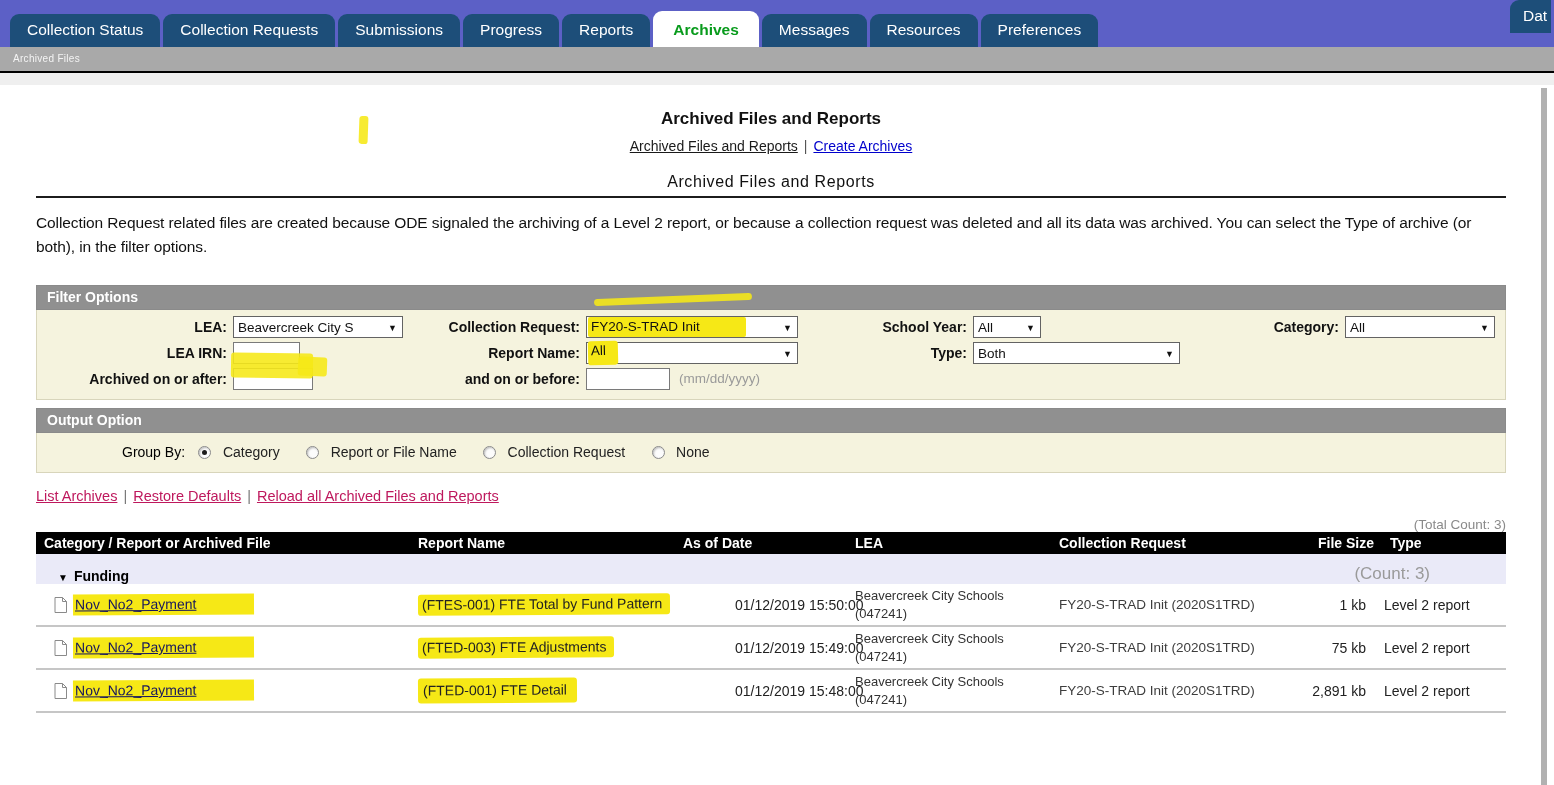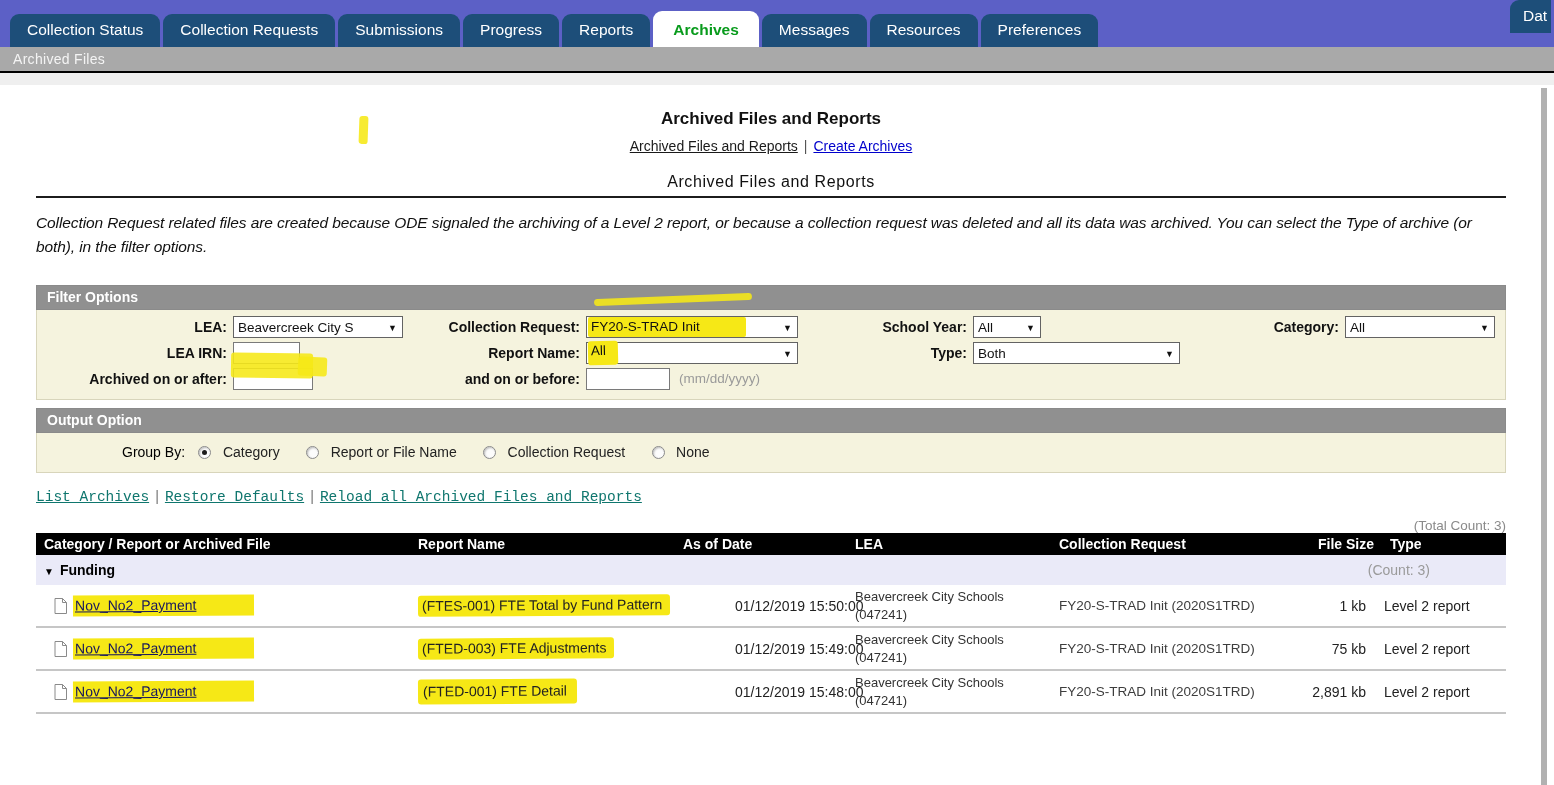--- a/index.html
+++ b/index.html
@@ -8,37 +8,37 @@
 
   
   .topbar { position:relative; height:47px; background:#5c60c6; }
   .tabs { position:absolute; left:10px; bottom:0; display:flex; align-items:flex-end; }
   .tab { background:#1d4e79; color:#fff; font-size:15.5px; padding:7px 17px 8px;
          border-radius:9px 9px 0 0; margin-right:3px; white-space:nowrap; cursor:default; }
   .tab.active { background:#fff; color:#089b1c; font-weight:bold; padding:10px 20px 8px; }
   .tab.partial { position:absolute; right:0; left:auto; border-radius:9px 0 0 0;
                  width:41px; overflow:hidden; padding:7px 0 8px 13px; }
   .crumbbar { height:26px; background:#a9a9a9; border-bottom:2px solid #000;
-              color:#f4f4f4; font-size:14px; line-height:24px; padding-left:13px;
+              color:#f4f4f4; font-size:10px; line-height:24px; padding-left:13px;
               letter-spacing:.3px; }
   .gapstrip { height:12px; background:#efefef; }
 
   
   .page { position:relative; padding:24px 48px 0 36px; }
   .content { width:1470px; }
   .pg-title { text-align:center; font-size:17px; font-weight:bold; color:#111; }
   .pg-links { text-align:center; font-size:14px; margin-top:9px; color:#555; }
   .pg-links a { margin:0 6px; }
   a.link-black { color:#1a1a1a; }
   a.link-blue  { color:#0000cc; }
   .section-heading { text-align:center; font-size:16px; margin-top:19px;
                      letter-spacing:.6px; color:#111; }
   .rule { border:none; border-top:2px solid #1c1c1c; margin-top:5px; }
   .intro { font-size:15.5px; line-height:1.55; margin-top:13px; color:#111;
-           letter-spacing:-.1px;font-style:italic; }
+           letter-spacing:-.1px; }
 
   
   .boxhdr { background:#909090; color:#fff; font-weight:bold; font-size:14px;
             padding:3px 10px 4px; border:1px solid #8a8a8a; }
   .filterbody { position:relative; background:#f5f3de; height:90px;
                 border:1px solid #d8d5bb; border-top:none; }
   .flabel { position:absolute; font-size:14px; font-weight:bold; color:#111;
             text-align:right; line-height:22px; white-space:nowrap; }
   .ffield { position:absolute; }
   .sel { display:flex; align-items:center; background:#fff; border:1px solid #636363;
@@ -58,37 +58,37 @@
   .chk { display:inline-block; width:13px; height:13px; border:1px solid #8a8a8a;
          background:#fcfcfc; vertical-align:-2px; border-radius:2px;
          box-shadow:inset 1px 1px 2px rgba(0,0,0,.2); }
   .optlabel { font-size:14px; color:#222; margin:0 22px 0 7px; }
   .groupby-row { position:absolute; left:85px; top:10px; white-space:nowrap; }
   .gb-label { font-weight:normal; font-size:14px; margin-right:9px; }
   .zip-row { position:absolute; left:977px; top:10px; white-space:nowrap; }
 
   
   .actions { margin-top:15px; font-size:14.5px; }
-  .actions a { color:#0f766e; margin-right:6px;font-family:Liberation Mono, monospace; }
+  .actions a { color:#be185d; margin-right:6px; }
   .actions .sep { color:#777; margin-right:6px; }
 
   .totalcount { text-align:right; font-size:13.5px; color:#8a8a8a; margin-top:13px; }
 
   
   .grid { display:grid; grid-template-columns:374px 265px 172px 204px 245px 86px 1fr;
           align-items:center; }
   .thead { background:#000; color:#fff; font-weight:bold; font-size:14px;
            height:22px; margin-top:0; }
   .thead > div { padding:0 8px; white-space:nowrap; }
   .th-size { text-align:right; }
-  .grouprow { background:#eaeaf8; height:30px; display:flex; align-items:center;
-              justify-content:space-between; font-size:14px; }
+  .grouprow { background:#eaeaf8; height:30px; display:flex; align-items:flex-end;
+              justify-content:space-between; font-size:14px;padding-left:14px; }
   .grouprow .gname { font-weight:bold; color:#000; padding-left:8px; cursor:pointer; }
   .grouprow .garrow { font-size:10px; margin-right:6px; }
-  .grouprow .gcount { color:#9a9a9a; font-size:14px; margin-right:76px; }
+  .grouprow .gcount { color:#9a9a9a; font-size:17px; margin-right:76px; }
   .trow { min-height:43px; border-bottom:2px solid #c6c6c6; font-size:14px; color:#222; }
   .td-file { padding-left:18px; display:flex; align-items:center; }
   .td-file svg { margin-right:6px; flex:none; }
   .file-link { color:#16165e; font-size:14px; }
   .td-report { padding-left:8px; }
   .td-date { padding-left:60px; white-space:nowrap; }
   .td-lea { padding-left:8px; font-size:13px; color:#333; line-height:1.35; }
   .td-cr { padding-left:8px; font-size:13.5px; color:#3d3d3d; white-space:nowrap; }
   .td-size { text-align:right; padding-right:16px; white-space:nowrap; }
   .td-type { padding-left:2px; white-space:nowrap; }

